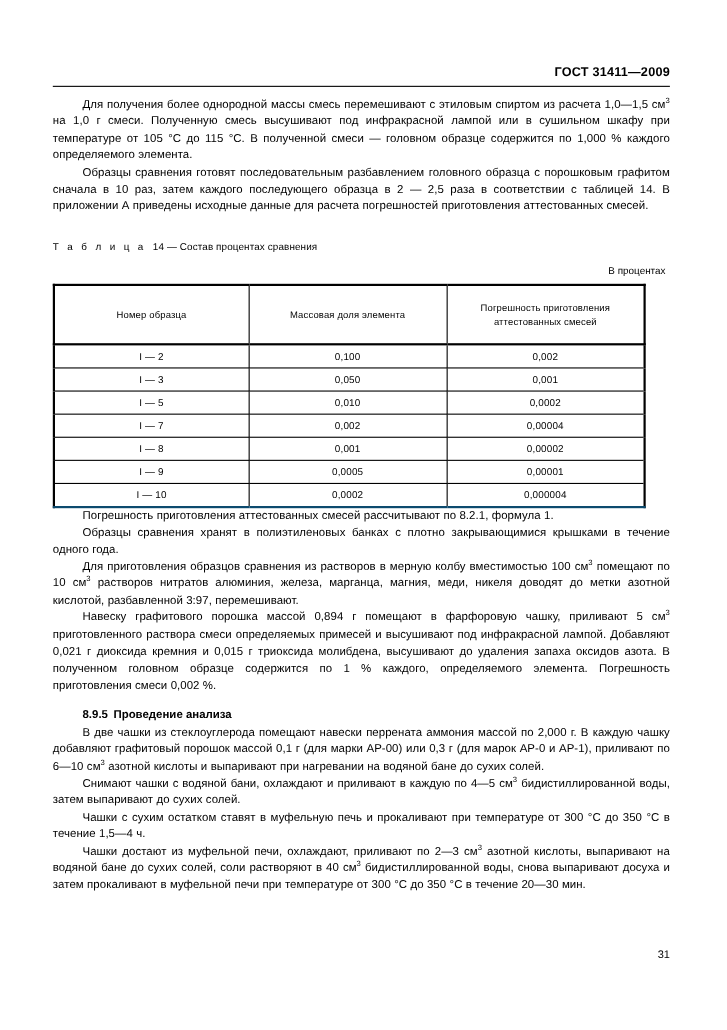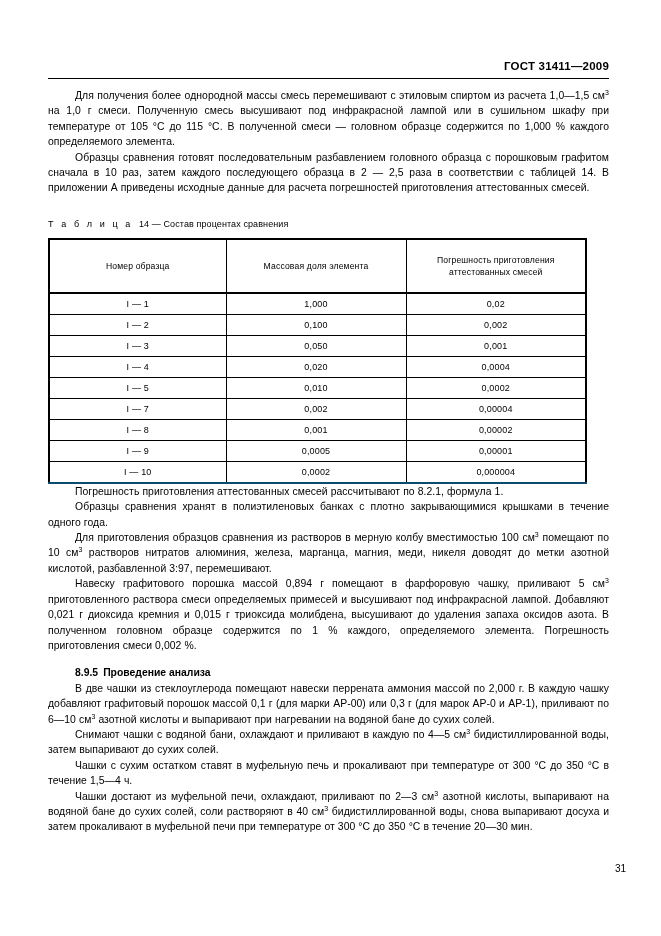--- a/index.html
+++ b/index.html
@@ -126,21 +126,21 @@
   table.data-table thead tr th { border-top: 2px solid #000; }
   table.data-table th:first-child,
   table.data-table td:first-child { border-left: 2px solid #000; }
   table.data-table th:last-child,
   table.data-table td:last-child { border-right: 2px solid #000; }
 
   
   .page-number {
     position: absolute;
     bottom: 62px;
-    right: 35px;
+    right: 52px;
     font-size: 10px;
   }
 </style>
 </head>
 <body>
 
 <div class="page">
 
   <div class="doc-header">ГОСТ 31411—2009</div>
   <div class="header-rule"></div>
@@ -149,54 +149,45 @@
 
     <p class="para">Для получения более однородной массы смесь перемешивают с этиловым спиртом из расчета 1,0—1,5 см<sup>3</sup> на 1,0 г смеси. Полученную смесь высушивают под инфракрасной лампой или в сушильном шкафу при температуре от 105 °С до 115 °С. В полученной смеси — головном образце содержится по 1,000 % каждого определяемого элемента.</p>
     <p class="para">Образцы сравнения готовят последовательным разбавлением головного образца с порошковым графитом сначала в 10 раз, затем каждого последующего образца в 2 — 2,5 раза в соответствии с таблицей 14. В приложении А приведены исходные данные для расчета погрешностей приготовления аттестованных смесей.</p>
 
     <div class="table-caption">
       <span class="spaced">Т а б л и ц а</span><span class="tnum">14</span>
       <span>—</span>
       <span>Состав процентах сравнения</span>
     </div>
 
+    <div class="units-line">В процентах</div>
 
     <table class="data-table">
       <colgroup>
         <col class="c1">
           <col class="c2">
           <col class="c3">
       </colgroup>
       <thead>
         <tr>
           <th>Номер образца</th>
           <th>Массовая доля элемента</th>
           <th>Погрешность приготовления аттестованных смесей</th>
         </tr>
       </thead>
       <tbody>
           <tr>
-            <td>I — 1</td>
-            <td>1,000</td>
-            <td>0,02</td>
-          </tr>
-          <tr>
             <td>I — 2</td>
             <td>0,100</td>
             <td>0,002</td>
           </tr>
           <tr>
             <td>I — 3</td>
             <td>0,050</td>
             <td>0,001</td>
-          </tr>
-          <tr>
-            <td>I — 4</td>
-            <td>0,020</td>
-            <td>0,0004</td>
           </tr>
           <tr>
             <td>I — 5</td>
             <td>0,010</td>
             <td>0,0002</td>
           </tr>
           <tr>
             <td>I — 7</td>
             <td>0,002</td>
             <td>0,00004</td>

